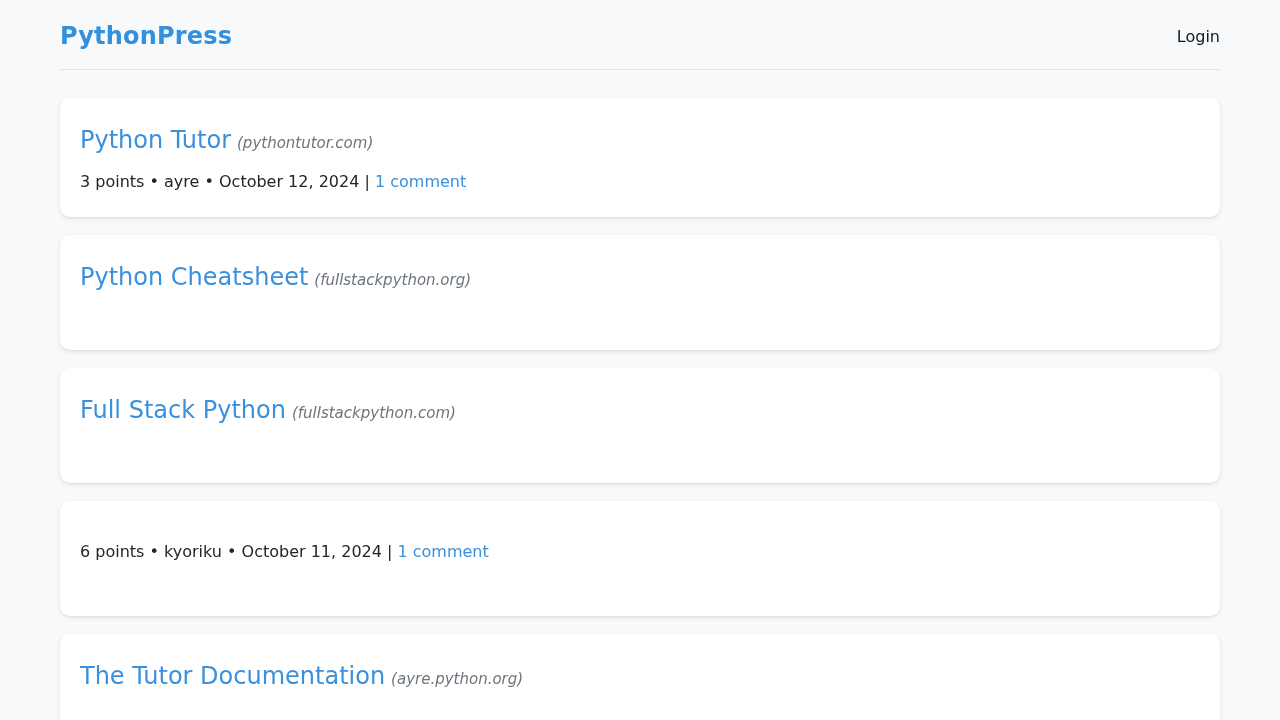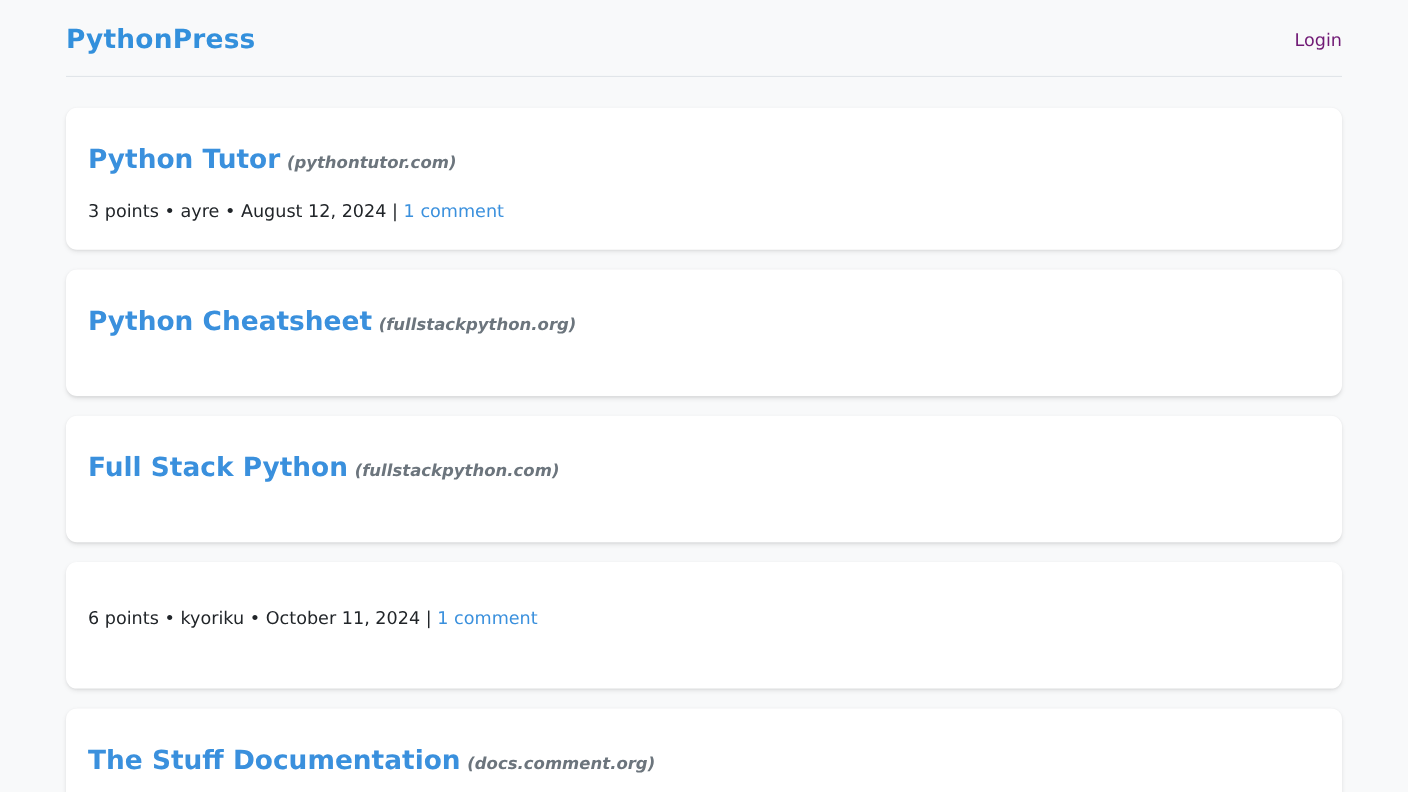--- a/index.html
+++ b/index.html
@@ -25,41 +25,41 @@
   .brand {
     font-size: 24px;
     font-weight: bold;
     color: #3390dc;
     text-decoration: none;
     letter-spacing: 0.2px;
     cursor: pointer;
   }
   .login-link {
     font-size: 16px;
-    color: #701a75;
+    color: #0f172a;
     text-decoration: none;
     cursor: pointer;
   }
   
   .post-list {
     margin-top: 28px;
     display: flex;
     flex-direction: column;
     gap: 18px;
   }
   .card {
     background: #ffffff;
     border-radius: 10px;
     box-shadow: 0 2px 5px rgba(0,0,0,0.08), 0 1px 2px rgba(0,0,0,0.05);
     padding: 27px 20px 24px 20px;
     min-height: 115px;
   }
   .post-title-line {
-    font-weight: bold;
-    line-height: 40px;
+    font-weight: normal;
+    line-height: 30px;
   }
   .post-title {
     font-size: 24px;
     color: #3a90dd;
     text-decoration: none;
     cursor: pointer;
   }
   .post-domain {
     font-size: 15px;
     font-style: italic;
@@ -92,21 +92,21 @@
   <main class="post-list" id="post-list">
   <article class="card">
     <h2 class="post-title-line">
       <a class="post-title">Python Tutor</a><span class="post-domain">(pythontutor.com)</span>
     </h2>
     <p class="post-meta">
       <span>3 points</span>
       <span class="sep">•</span>
       <span>ayre</span>
       <span class="sep">•</span>
-      <span>August 12, 2024</span>
+      <span>October 12, 2024</span>
       <span class="sep">|</span>
       <a class="comments-link">1 comment</a>
     </p>
   </article>
 
   <article class="card">
     <h2 class="post-title-line">
       <a class="post-title">Python Cheatsheet</a><span class="post-domain">(fullstackpython.org)</span>
     </h2>
   </article>
@@ -124,21 +124,21 @@
       <span>kyoriku</span>
       <span class="sep">•</span>
       <span>October 11, 2024</span>
       <span class="sep">|</span>
       <a class="comments-link">1 comment</a>
     </p>
   </article>
 
   <article class="card">
     <h2 class="post-title-line">
-      <a class="post-title">The Stuff Documentation</a><span class="post-domain">(docs.comment.org)</span>
+      <a class="post-title">The Tutor Documentation</a><span class="post-domain">(ayre.python.org)</span>
     </h2>
     <p class="post-meta">
       
       
       
       
       
       
       
     </p>

